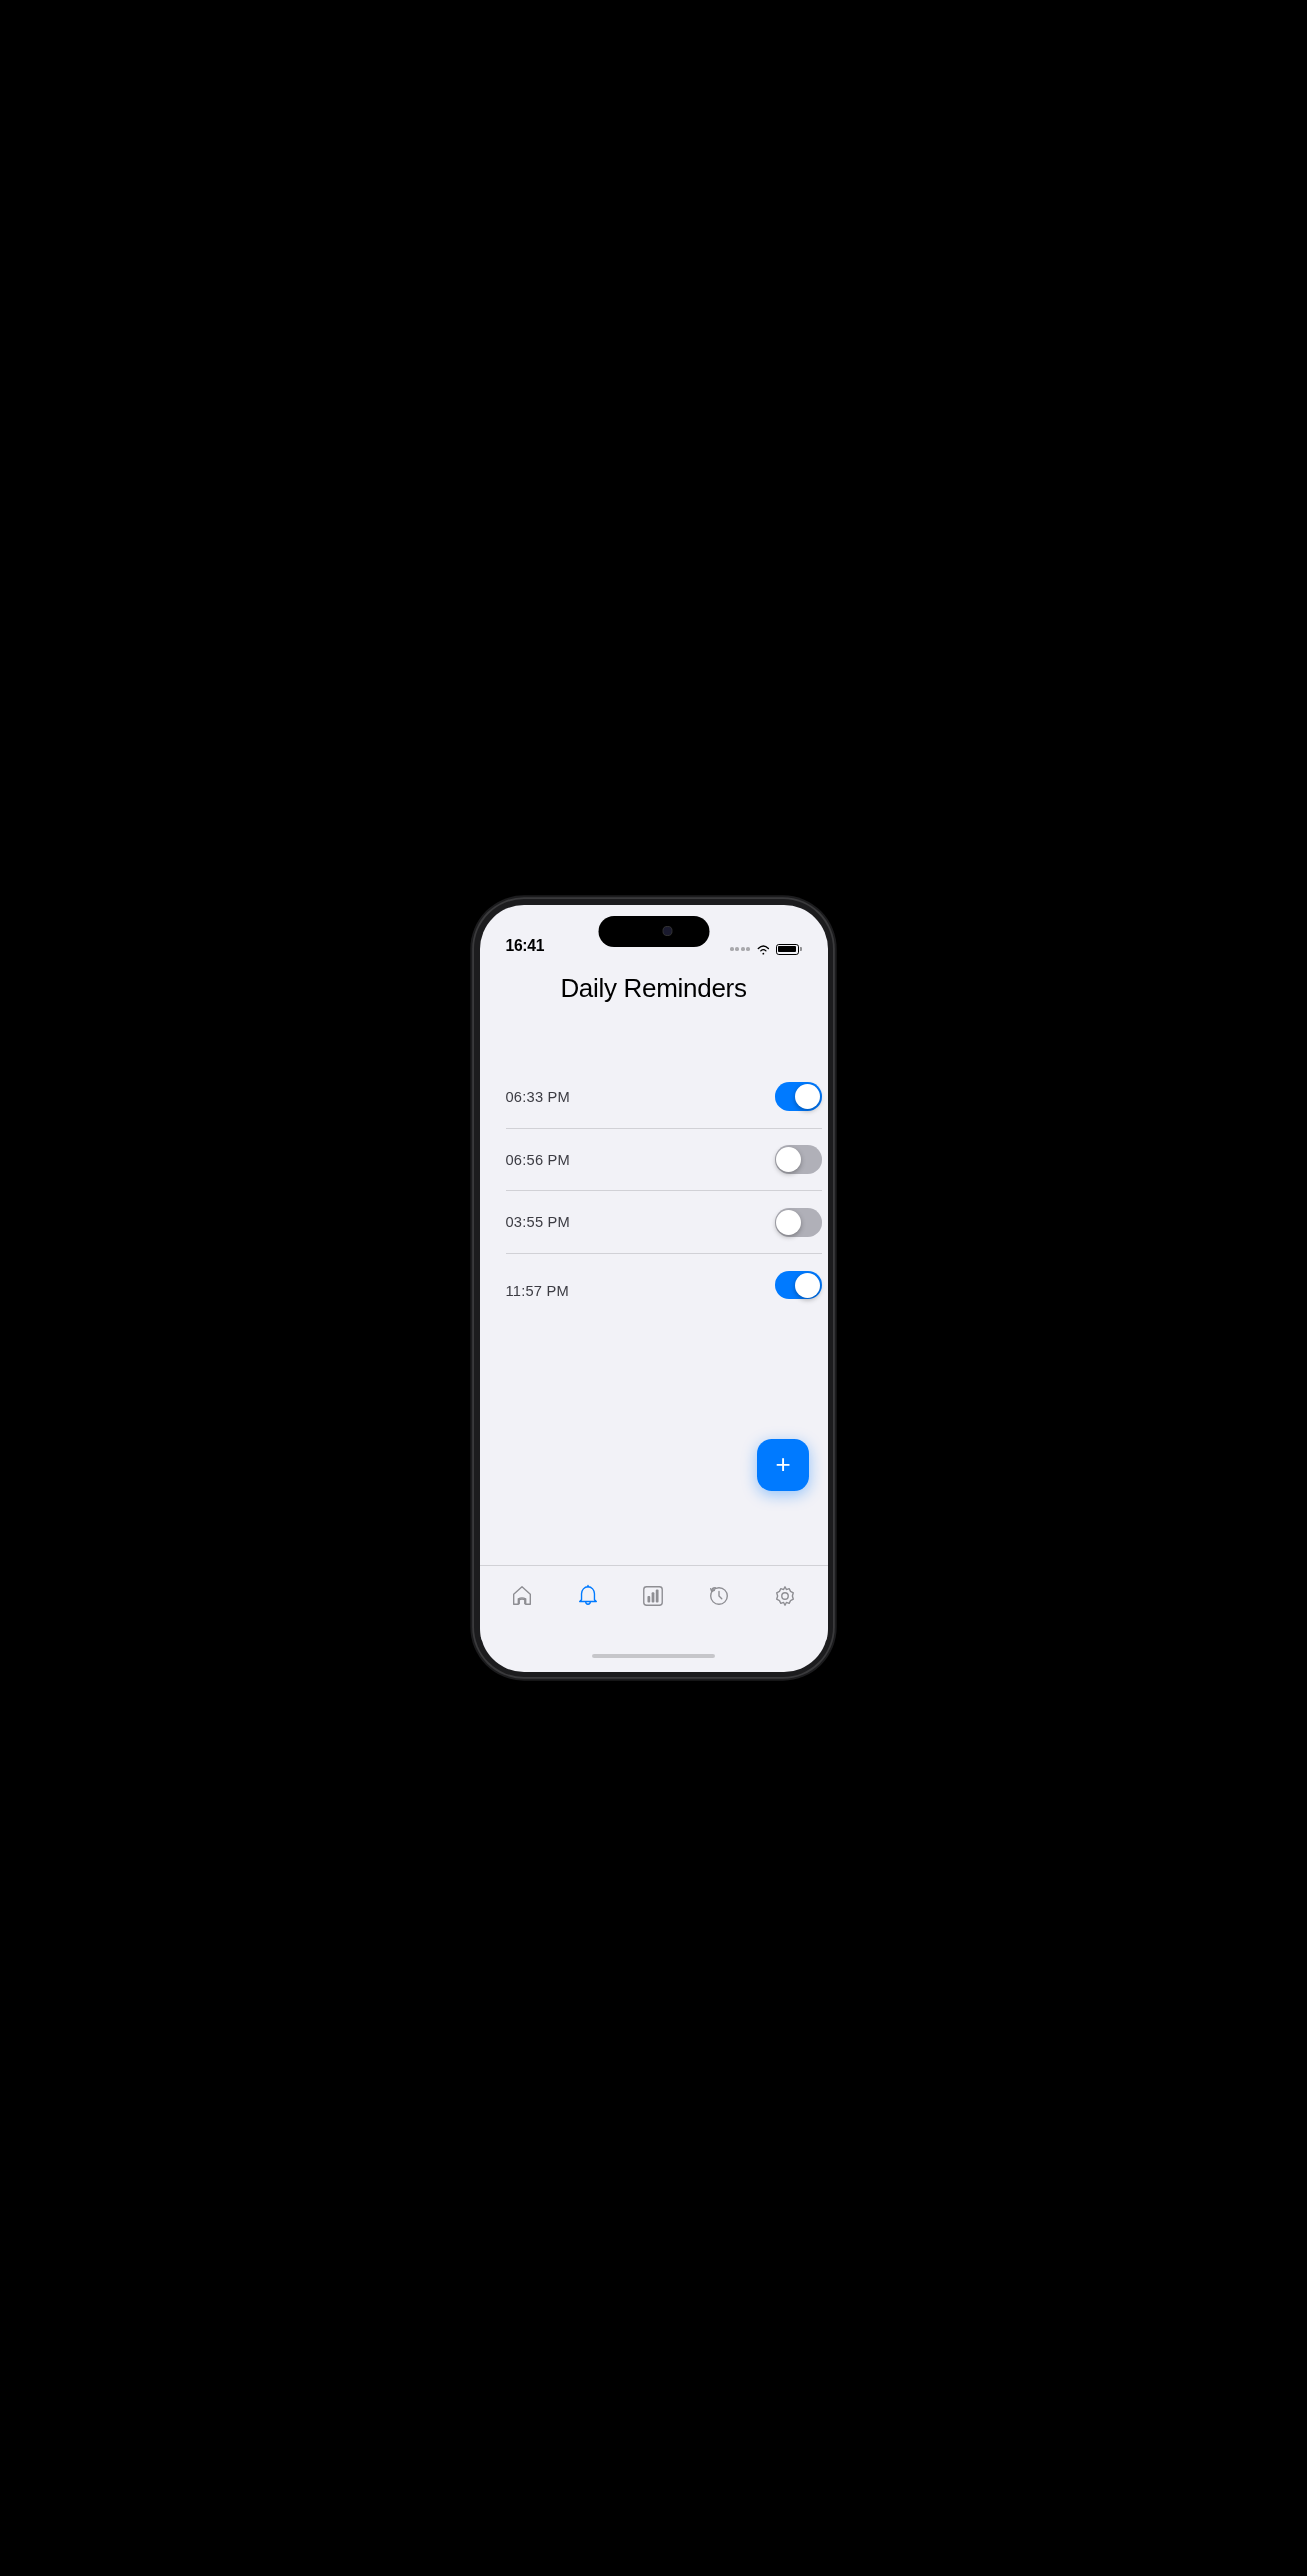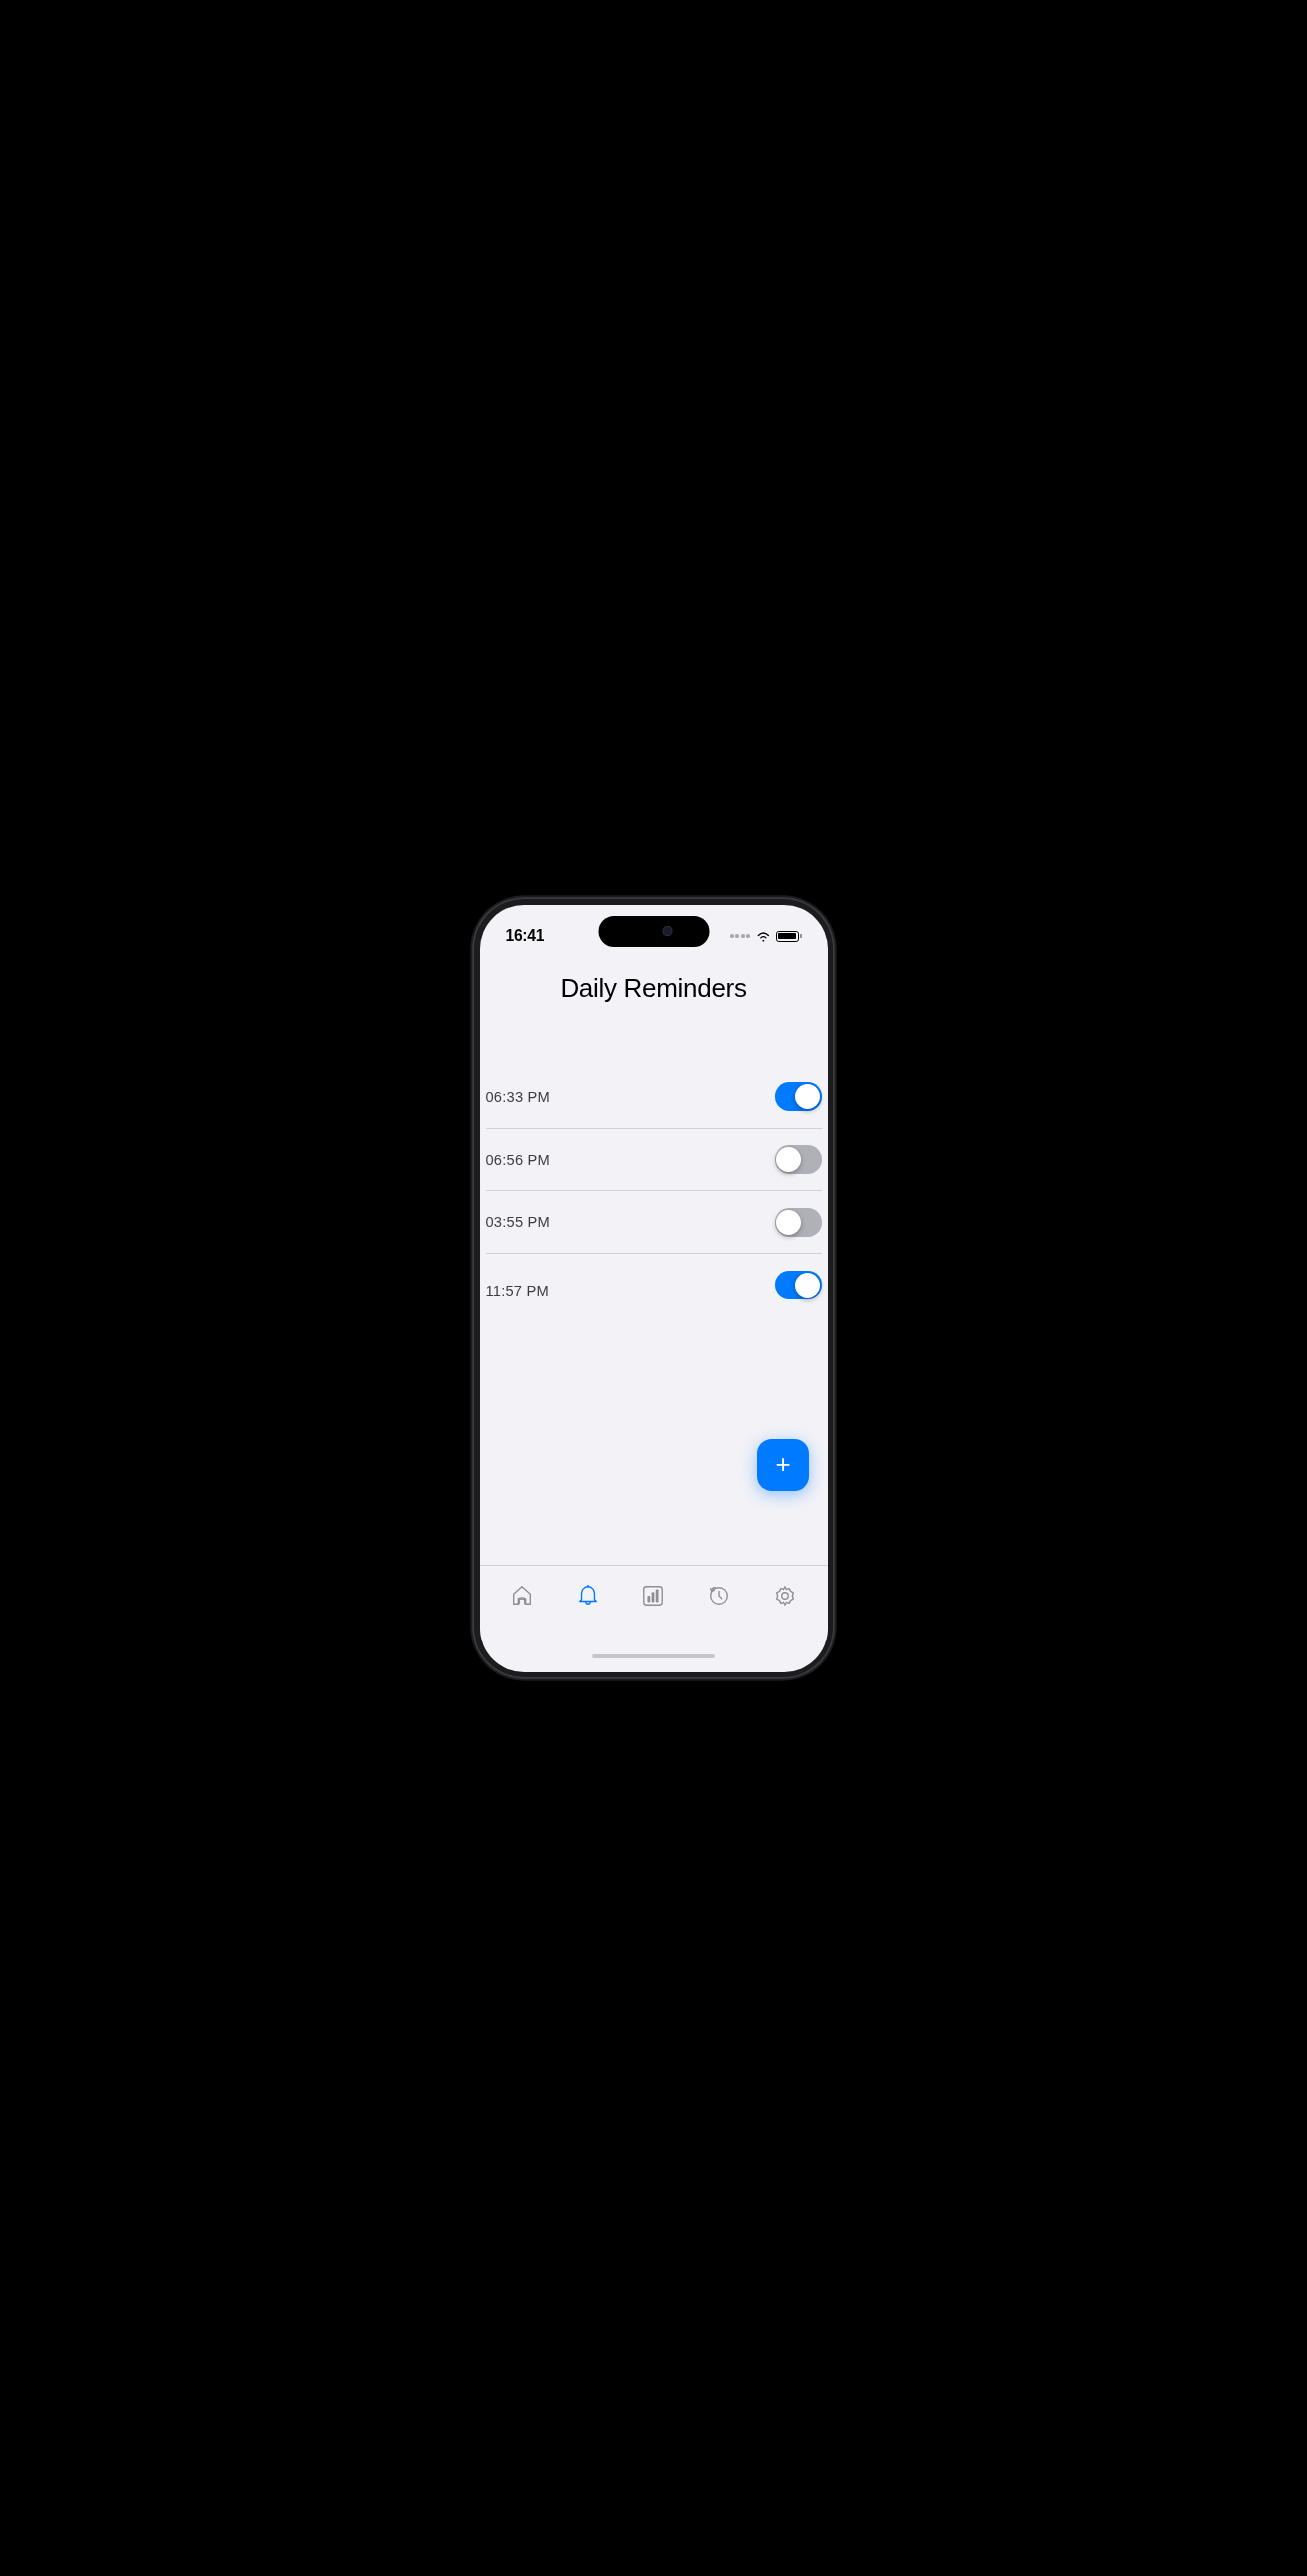--- a/index.html
+++ b/index.html
@@ -35,21 +35,21 @@
       border-radius: 44px;
       background: #f2f2f7;
       overflow: hidden;
       display: flex;
       flex-direction: column;
     }
 
     
     .status-bar {
       display: flex;
-      align-items: center;
+      align-items: flex-end;
       justify-content: space-between;
       padding: 13px 26px 0 26px;
       height: 50px;
       flex-shrink: 0;
     }
 
     .status-time {
       font-size: 15.7px;
       font-weight: 600;
       color: #000;
@@ -145,20 +145,21 @@
       color: #000;
       text-align: center;
       padding: 18.4px 18.4px 22px 18.4px;
       letter-spacing: -0.3px;
     }
 
     .reminders-list {
       flex: 1;
       padding: 0 6px;
       overflow-y: auto;
+      margin-left: 20px;
     }
 
     .reminder-item {
       display: flex;
       align-items: center;
       justify-content: space-between;
       padding: 16.6px 0;
       border-bottom: 0.9px solid #d1d1d6;
     }
 

